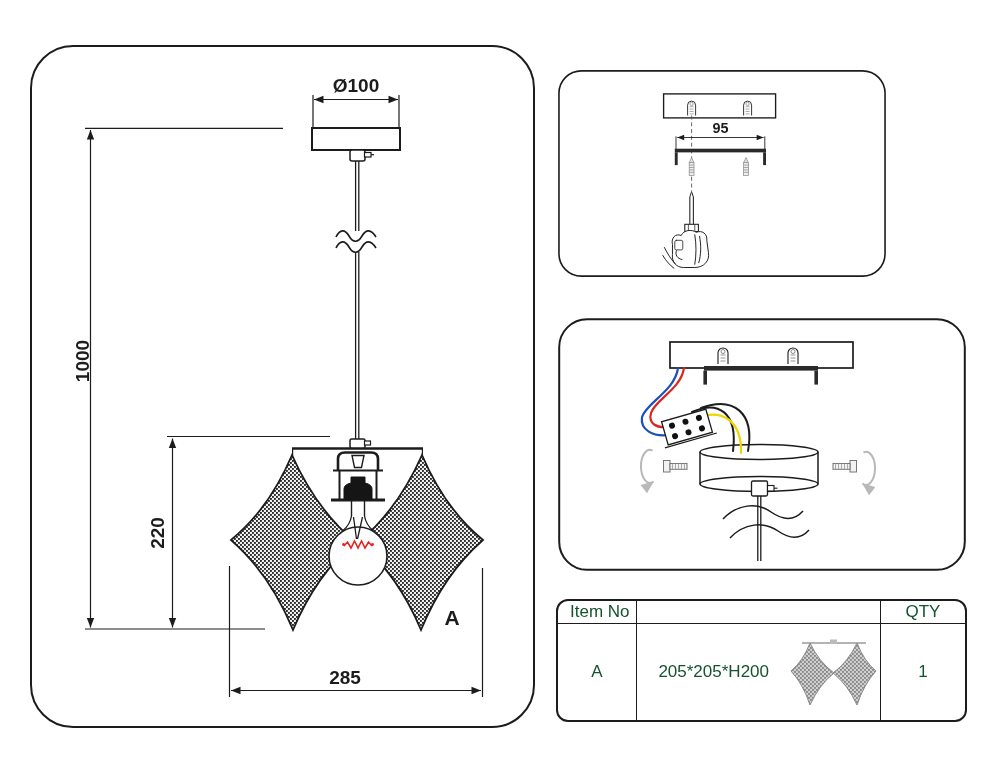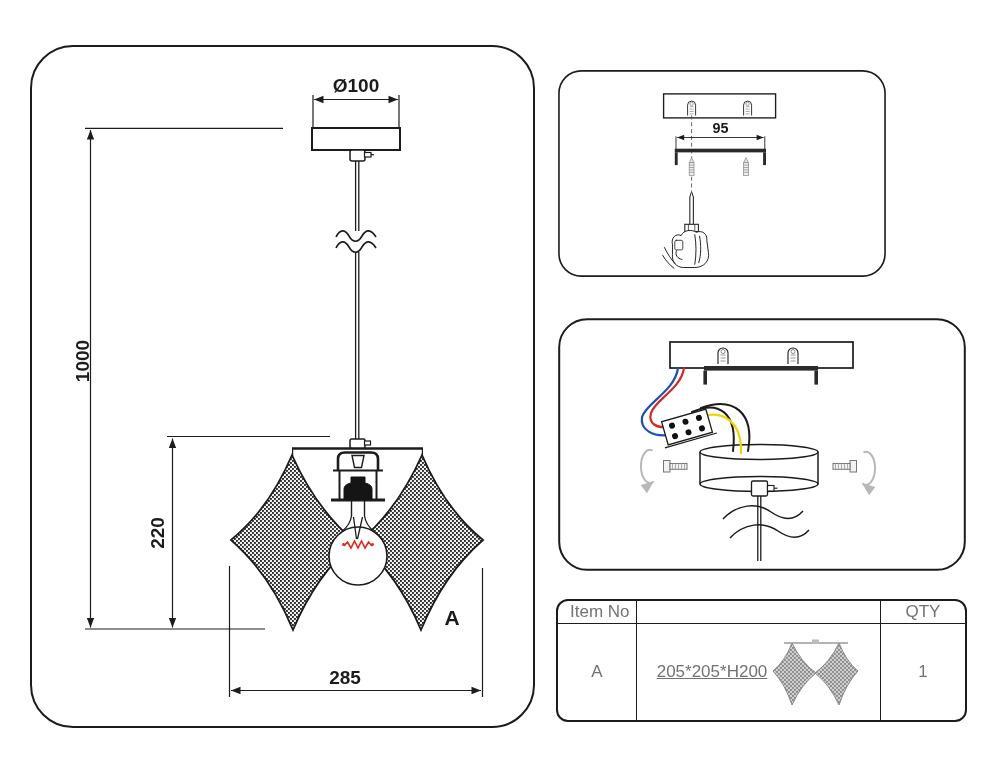--- a/index.html
+++ b/index.html
@@ -1,34 +1,34 @@
 <!DOCTYPE html>
 <html><head>
 <meta charset="utf-8">
 <style>
   html,body{margin:0;padding:0;background:#ffffff;}
   .canvas{position:relative;width:1000px;height:778px;background:#ffffff;overflow:hidden;
-          font-family:"Liberation Sans",sans-serif;color:#737373;}
+          font-family:"Liberation Sans",sans-serif;color:#14532d;}
   .panel{position:absolute;}
   .panel svg{display:block;width:100%;height:100%;}
   .dim{font:700 19px "Liberation Sans",sans-serif;fill:#1c1c1c;text-anchor:middle;}
   .dimS{font:700 18px "Liberation Sans",sans-serif;fill:#1c1c1c;text-anchor:middle;}
   .itemA{font:700 21px "Liberation Sans",sans-serif;fill:#1c1c1c;text-anchor:middle;}
   
   .ptable{position:absolute;left:556px;top:599px;width:411px;height:123px;
           border:2px solid #1c1c1c;border-radius:12px;box-sizing:border-box;
           display:grid;grid-template-columns:79px 1fr 84px;grid-template-rows:23px 1fr;
           background:#fff;overflow:hidden;}
   .ptable .cell{border-right:1.6px solid #1c1c1c;border-bottom:1.6px solid #1c1c1c;
           display:flex;align-items:center;font-size:17px;box-sizing:border-box;}
   .ptable .cell.last{border-right:none;}
   .ptable .cell.bodyrow{border-bottom:none;}
   .ptable .hleft{padding-left:12px;}
   .ptable .center{justify-content:center;text-align:right;}
-  .ptable .sizecell{justify-content:center;gap:3px;padding-left:2px;text-decoration:underline;}
+  .ptable .sizecell{justify-content:flex-end;gap:19px;padding-left:2px;}
 </style>
 </head>
 <body>
 
 <div class="canvas">
 
   <div class="panel" style="left:30px;top:45px;width:505px;height:683px">
     <svg viewBox="30 45 505 683">
       <defs>
         <marker id="arwM" viewBox="0 0 10 10" refX="9.4" refY="5" markerWidth="9" markerHeight="9" orient="auto-start-reverse">

